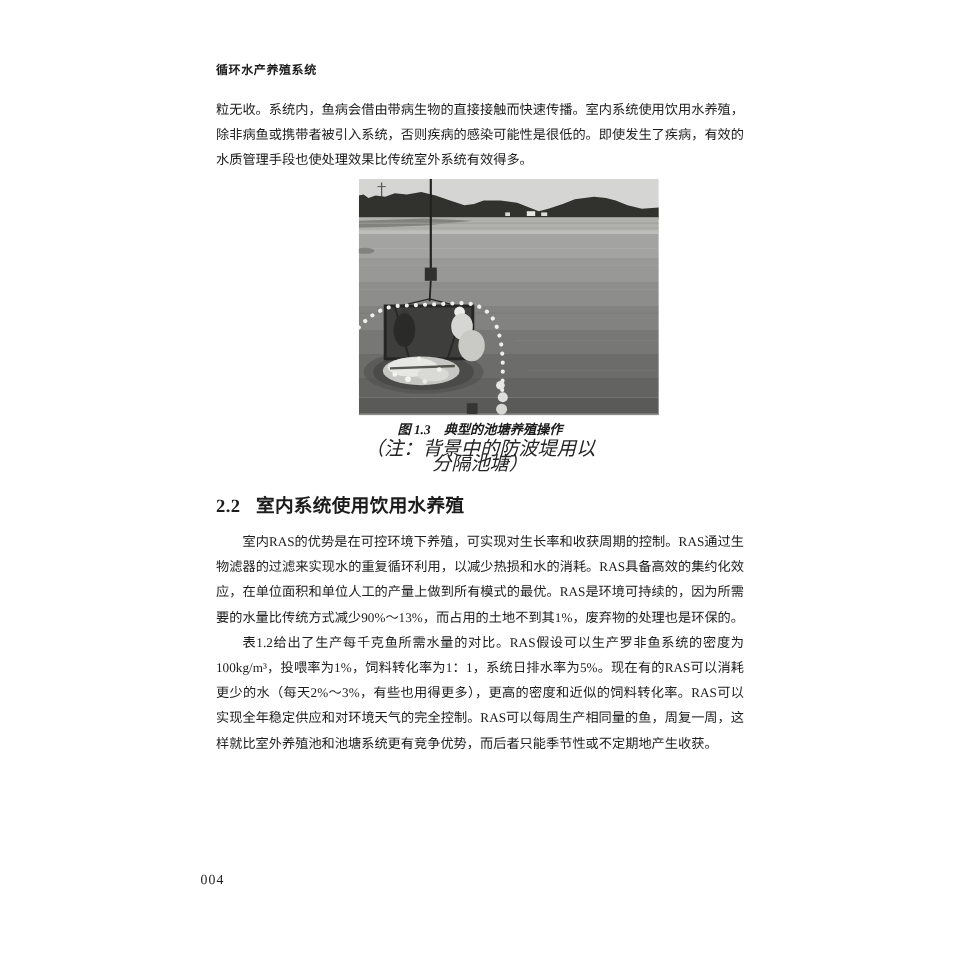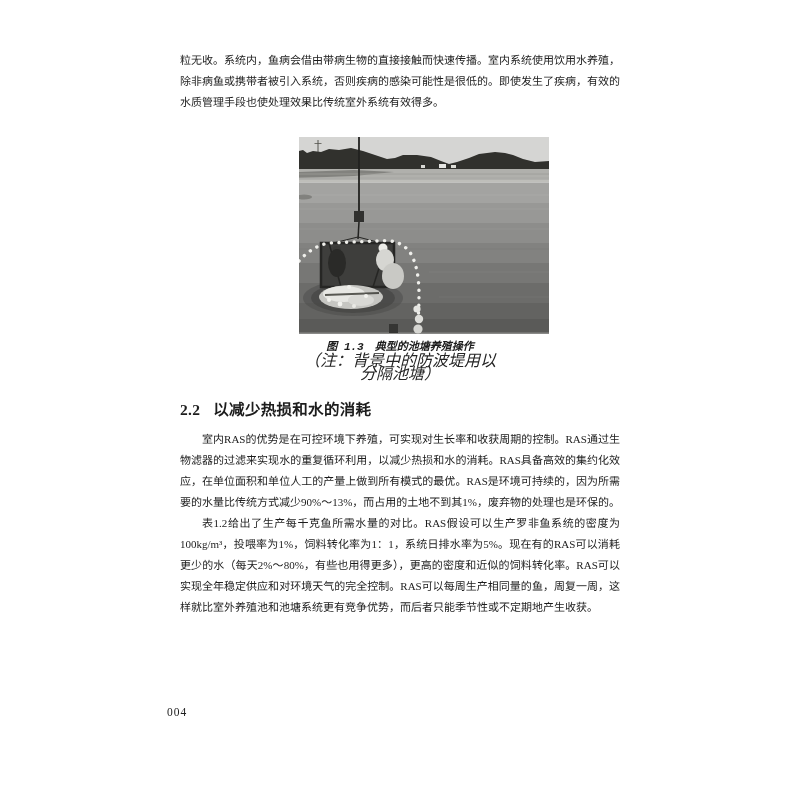--- a/index.html
+++ b/index.html
@@ -25,21 +25,21 @@
     letter-spacing: 0.5px;
     margin-bottom: 17px;
   }
   .para {
     font-size: 11px;
     line-height: 21px;
     text-align: justify;
     text-justify: inter-ideograph;
   }
   .para.indent { text-indent: 2em; }
-  .figure { width: 202px; margin: 24px auto 10px auto; font-family: Liberation Mono, monospace; }
+  .figure { width: 202px; margin: 4px auto 10px auto; }
   .photo-frame { width: 250px; height: 197px; line-height: 0; }
   .photo-frame svg { display: block; }
   figcaption { text-align: center; margin-top: 6px; }
   .cap-main {
     font-size: 11px;
     font-weight: 700;
     font-style: italic;
     line-height: 14px;
   }
   .cap-note {
@@ -52,32 +52,33 @@
   .section-heading {
     margin: 15px 0 10px 0;
     font-size: 15.5px;
     font-weight: 700;
     letter-spacing: 0.3px;
   }
   .sec-num { margin-right: 13px; }
   .page-number {
     position: absolute;
     left: 167px;
-    top: 706px;
+    top: 728px;
     font-size: 11.5px;
     letter-spacing: 1px;
   }
 </style>
 </head>
 <body>
 
 <div class="page">
 
   <div class="content">
 
+    <div class="running-header">循环水产养殖系统</div>
 
     <p class="para">粒无收。系统内，鱼病会借由带病生物的直接接触而快速传播。室内系统使用饮用水养殖，除非病鱼或携带者被引入系统，否则疾病的感染可能性是很低的。即使发生了疾病，有效的水质管理手段也使处理效果比传统室外系统有效得多。</p>
 
     <figure class="figure">
       <div class="photo-frame">
 
         <svg width="250" height="197" viewBox="0 0 250 197" xmlns="http://www.w3.org/2000/svg">
 
           <rect x="0" y="0" width="250" height="33" fill="#d5d5d3"></rect>
 
@@ -154,24 +155,24 @@
         </svg>
       </div>
       <figcaption>
         <div class="cap-main">图 1.3　典型的池塘养殖操作</div>
         <div class="cap-note">（注：背景中的防波堤用以分隔池塘）</div>
       </figcaption>
     </figure>
 
 
     <h2 class="section-heading">
-      <span class="sec-num">2.2</span><span class="sec-title">以减少热损和水的消耗</span>
+      <span class="sec-num">2.2</span><span class="sec-title">室内系统使用饮用水养殖</span>
     </h2>
 
     <p class="para indent">室内RAS的优势是在可控环境下养殖，可实现对生长率和收获周期的控制。RAS通过生物滤器的过滤来实现水的重复循环利用，以减少热损和水的消耗。RAS具备高效的集约化效应，在单位面积和单位人工的产量上做到所有模式的最优。RAS是环境可持续的，因为所需要的水量比传统方式减少90%～13%，而占用的土地不到其1%，废弃物的处理也是环保的。</p>
 
-    <p class="para indent">表1.2给出了生产每千克鱼所需水量的对比。RAS假设可以生产罗非鱼系统的密度为100kg/m³，投喂率为1%，饲料转化率为1：1，系统日排水率为5%。现在有的RAS可以消耗更少的水（每天2%～80%，有些也用得更多），更高的密度和近似的饲料转化率。RAS可以实现全年稳定供应和对环境天气的完全控制。RAS可以每周生产相同量的鱼，周复一周，这样就比室外养殖池和池塘系统更有竞争优势，而后者只能季节性或不定期地产生收获。</p>
+    <p class="para indent">表1.2给出了生产每千克鱼所需水量的对比。RAS假设可以生产罗非鱼系统的密度为100kg/m³，投喂率为1%，饲料转化率为1：1，系统日排水率为5%。现在有的RAS可以消耗更少的水（每天2%～3%，有些也用得更多），更高的密度和近似的饲料转化率。RAS可以实现全年稳定供应和对环境天气的完全控制。RAS可以每周生产相同量的鱼，周复一周，这样就比室外养殖池和池塘系统更有竞争优势，而后者只能季节性或不定期地产生收获。</p>
 
   </div>
 
   <span class="page-number">004</span>
 
 </div>
 
 </body></html>

